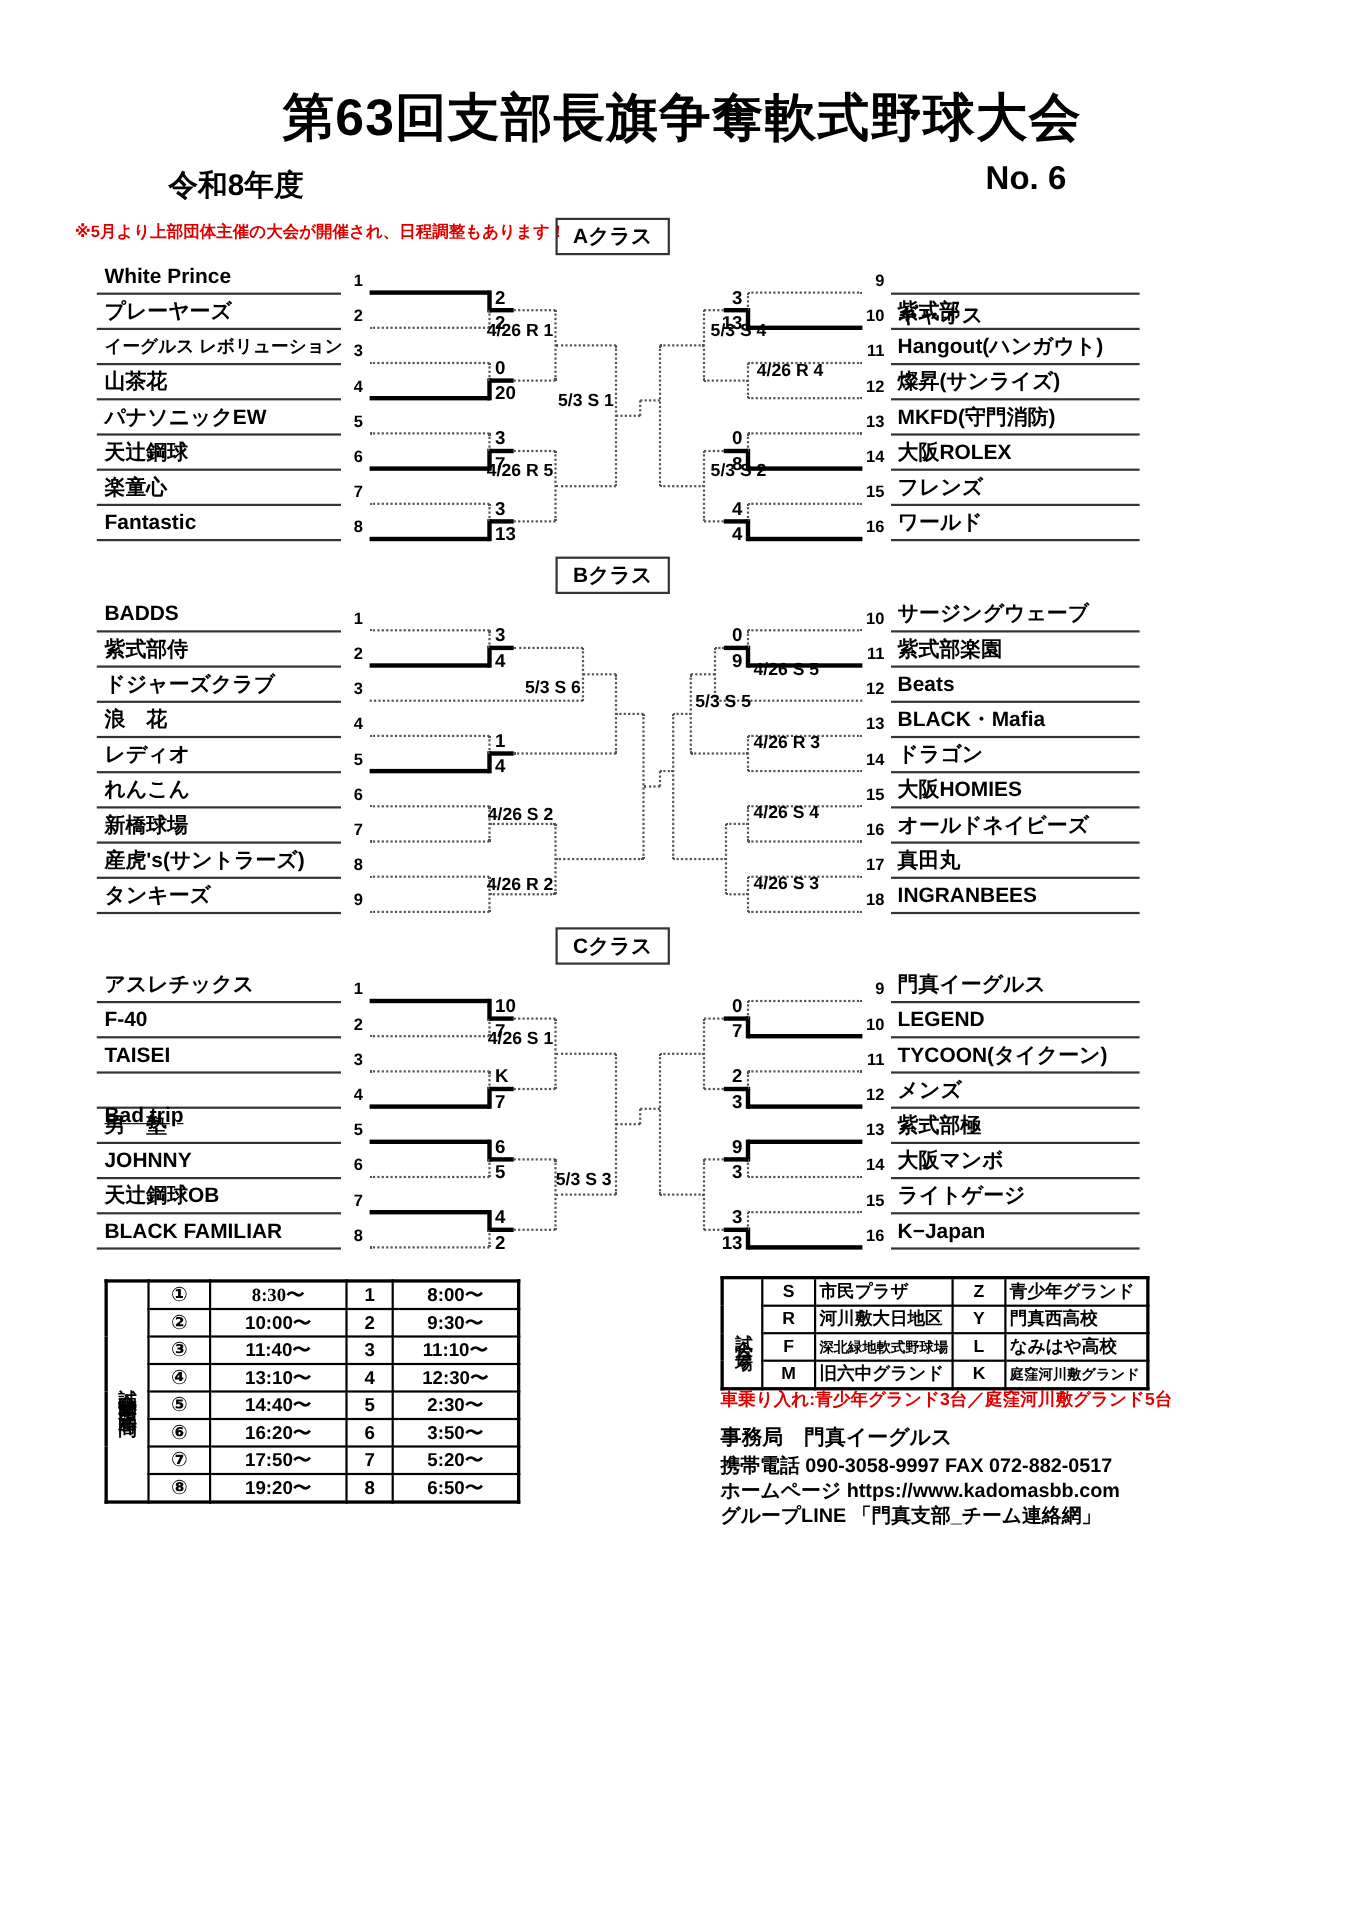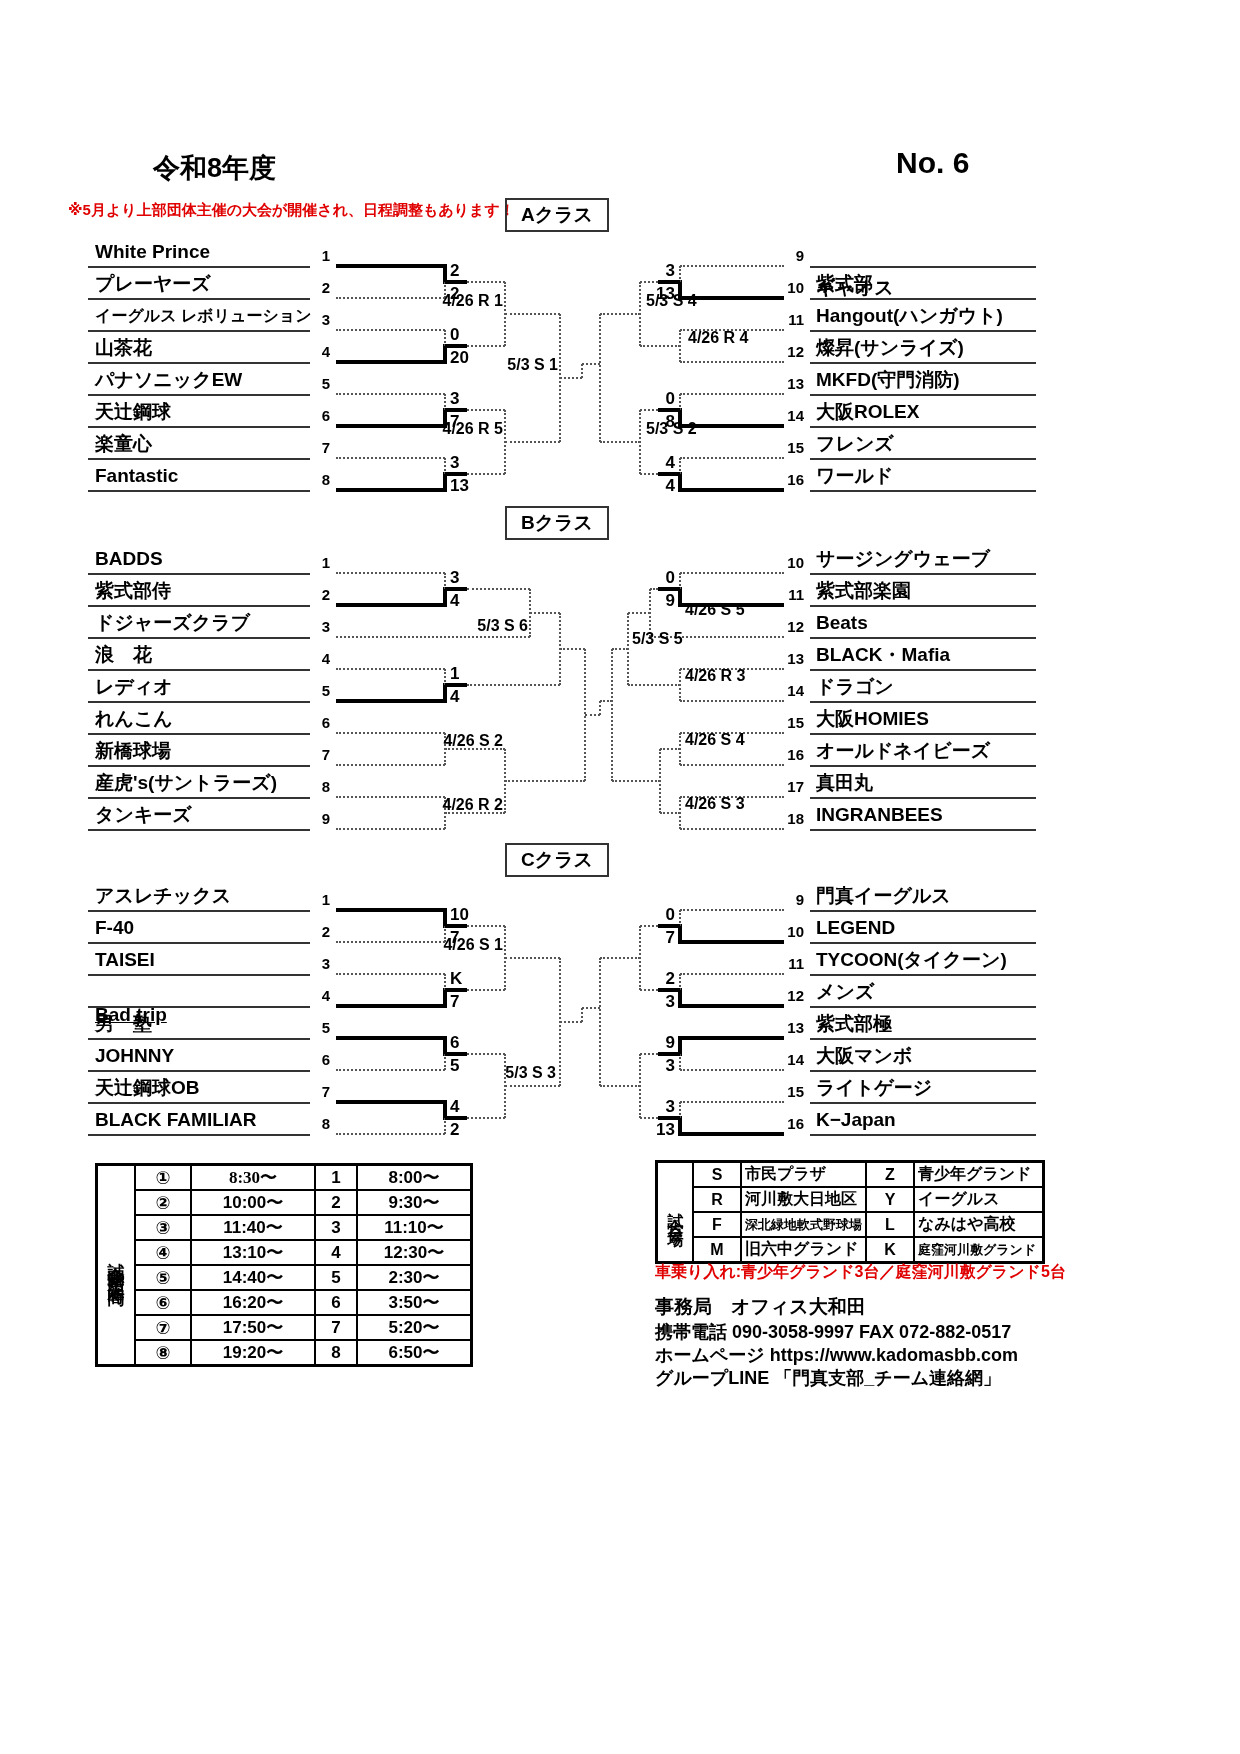--- a/index.html
+++ b/index.html
@@ -28,20 +28,21 @@
   .vhead div{writing-mode:vertical-rl;text-orientation:upright;margin:0 auto;
              font-weight:bold;}
   .league{position:absolute;left:148px;top:1338px;font-size:28px;font-weight:bold;letter-spacing:2px;}
   .carnote{position:absolute;left:655px;top:1262px;font-size:16px;font-weight:bold;color:#e00000;}
   .office{position:absolute;font-weight:bold;white-space:nowrap;}
 </style>
 </head>
 <body>
 
 <div class="page" id="page">
+  <div class="title">第63回支部長旗争奪軟式野球大会</div>
   <div class="year">令和8年度</div>
   <div class="pageno">No. 6</div>
   <div class="notice">※5月より上部団体主催の大会が開催され、日程調整もあります！</div>
 
   <div class="clsbox" style="left:505px;top:198px;">Aクラス</div>
   <div class="clsbox" style="left:505px;top:506px;">Bクラス</div>
   <div class="clsbox" style="left:505px;top:843px;">Cクラス</div>
 
   <div class="dtable" style="left:95px;top:1163px;">
     <table>
@@ -110,41 +111,41 @@
             </td>
             <td style="width: 46px; height: 23px; font-size: 16px;">S</td>
             <td style="width: 120px; height: 23px; font-size: 16px; text-align: left; padding-left: 3px; margin-left: 46px;">市民プラザ</td>
             <td style="width: 46px; height: 23px; font-size: 16px;">Z</td>
             <td style="width: 124px; height: 23px; font-size: 16px; text-align: left; padding-left: 3px;">青少年グランド</td>
           </tr>
           <tr>
             <td style="width: 46px; height: 23px; font-size: 16px;">R</td>
             <td style="width: 120px; height: 23px; font-size: 16px; text-align: left; padding-left: 3px;">河川敷大日地区</td>
             <td style="width: 46px; height: 23px; font-size: 16px;">Y</td>
-            <td style="width: 124px; height: 23px; font-size: 16px; text-align: left; padding-left: 3px;">イーグルス</td>
+            <td style="width: 124px; height: 23px; font-size: 16px; text-align: left; padding-left: 3px;">門真西高校</td>
           </tr>
           <tr>
             <td style="width: 46px; height: 23px; font-size: 16px;">F</td>
             <td style="width: 120px; height: 23px; font-size: 13px; text-align: left; padding-left: 3px;">深北緑地軟式野球場</td>
             <td style="width: 46px; height: 23px; font-size: 16px;">L</td>
             <td style="width: 124px; height: 23px; font-size: 16px; text-align: left; padding-left: 3px;">なみはや高校</td>
           </tr>
           <tr>
             <td style="width: 46px; height: 23px; font-size: 16px;">M</td>
             <td style="width: 120px; height: 23px; font-size: 16px; text-align: left; padding-left: 3px;">旧六中グランド</td>
             <td style="width: 46px; height: 23px; font-size: 16px;">K</td>
             <td style="width: 124px; height: 23px; font-size: 13px; text-align: left; padding-left: 3px;">庭窪河川敷グランド</td>
           </tr>
         </tbody>
       </table>
   </div>
 
   <div class="carnote">車乗り入れ:青少年グランド3台／庭窪河川敷グランド5台</div>
 
-  <div class="office" style="left:655px;top:1294px;font-size:19px;">事務局　オフィス大和田</div>
+  <div class="office" style="left:655px;top:1294px;font-size:19px;">事務局　門真イーグルス</div>
   <div class="office" style="left:655px;top:1320px;font-size:18px;">携帯電話 090-3058-9997 FAX 072-882-0517</div>
   <div class="office" style="left:655px;top:1343px;font-size:18px;">ホームページ https://www.kadomasbb.com</div>
   <div class="office" style="left:655px;top:1366px;font-size:18px;">グループLINE 「門真支部_チーム連絡網」</div>
 <div class="ul" style="left: 88px; top: 266px; width: 222px;"></div>
     <div class="tname" style="left: 95px; top: 239px; width: 215px; font-size: 19px;">White Prince</div>
     <div class="seed" style="left: 310px; top: 247px; width: 20px; text-align: right;">1</div>
     <div class="ln" style="left: 336px; top: 264px; width: 109px;"></div>
     <div class="ul" style="left: 810px; top: 266px; width: 226px;"></div>
     <div class="tname" style="left: 816px; top: 239px; width: 218px; font-size: 19px; margin-top: 36px;">ギャオス</div>
     <div class="seed" style="left: 784px; top: 247px; width: 20px; text-align: right;">9</div>

